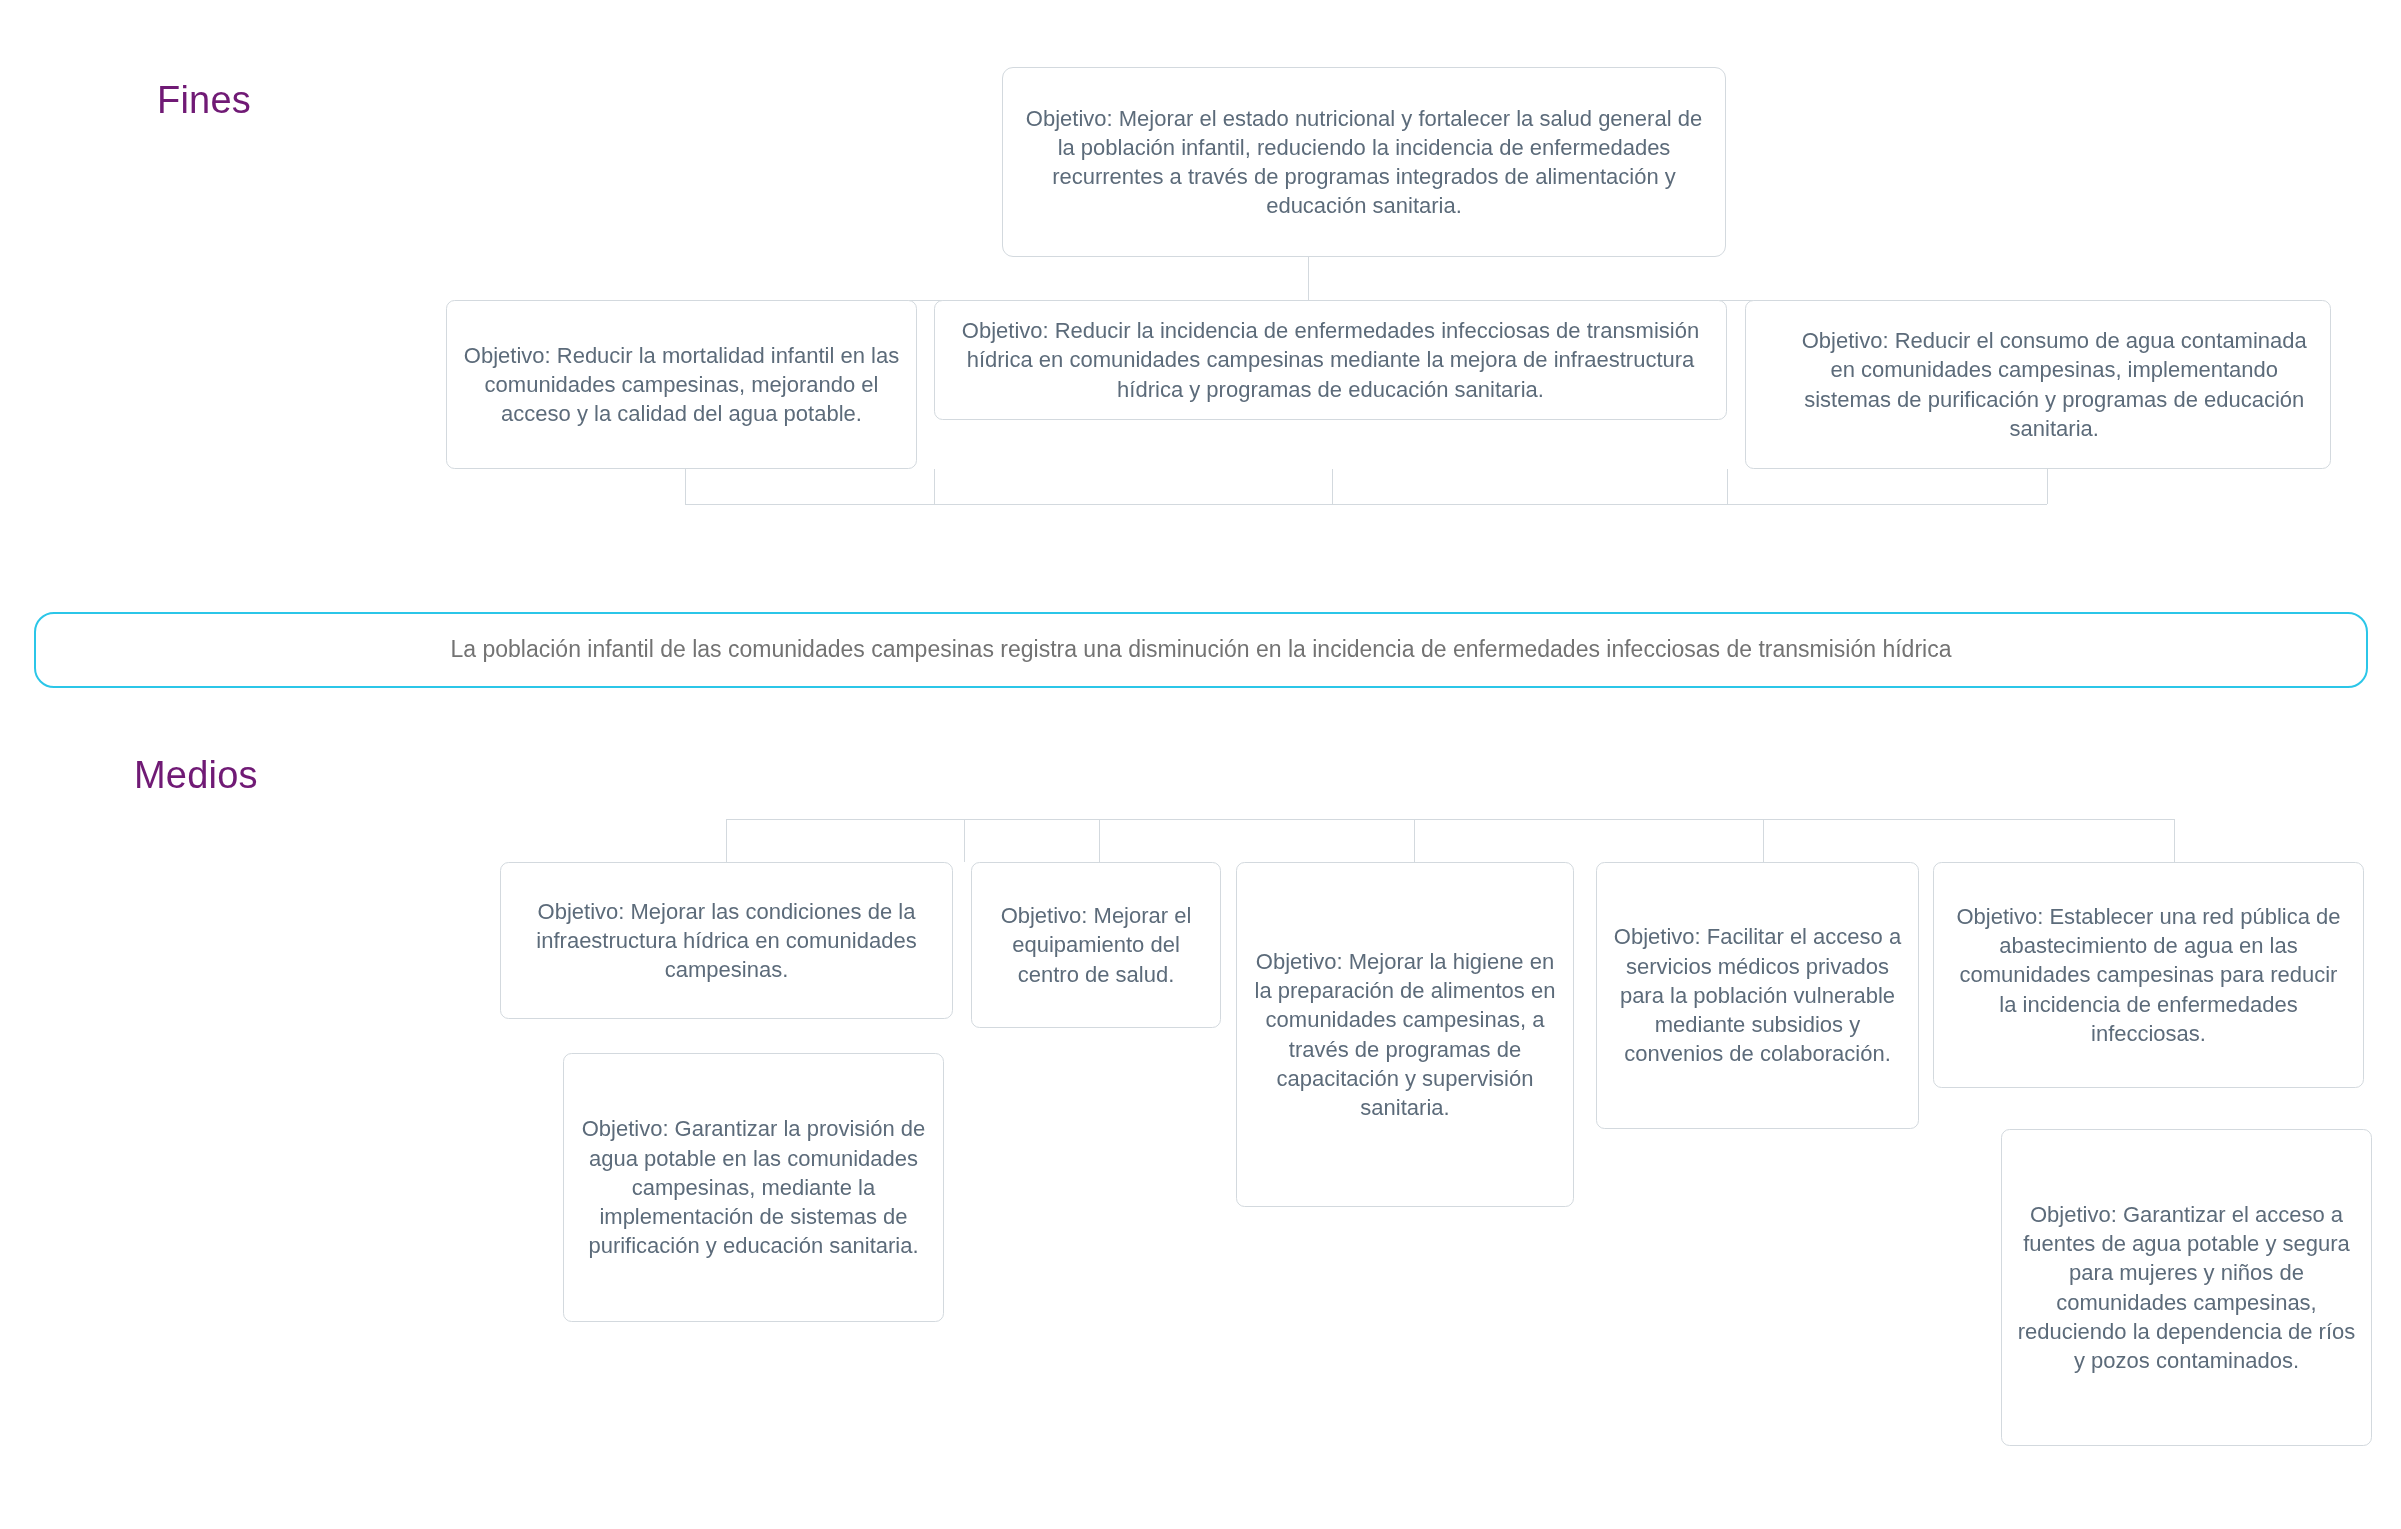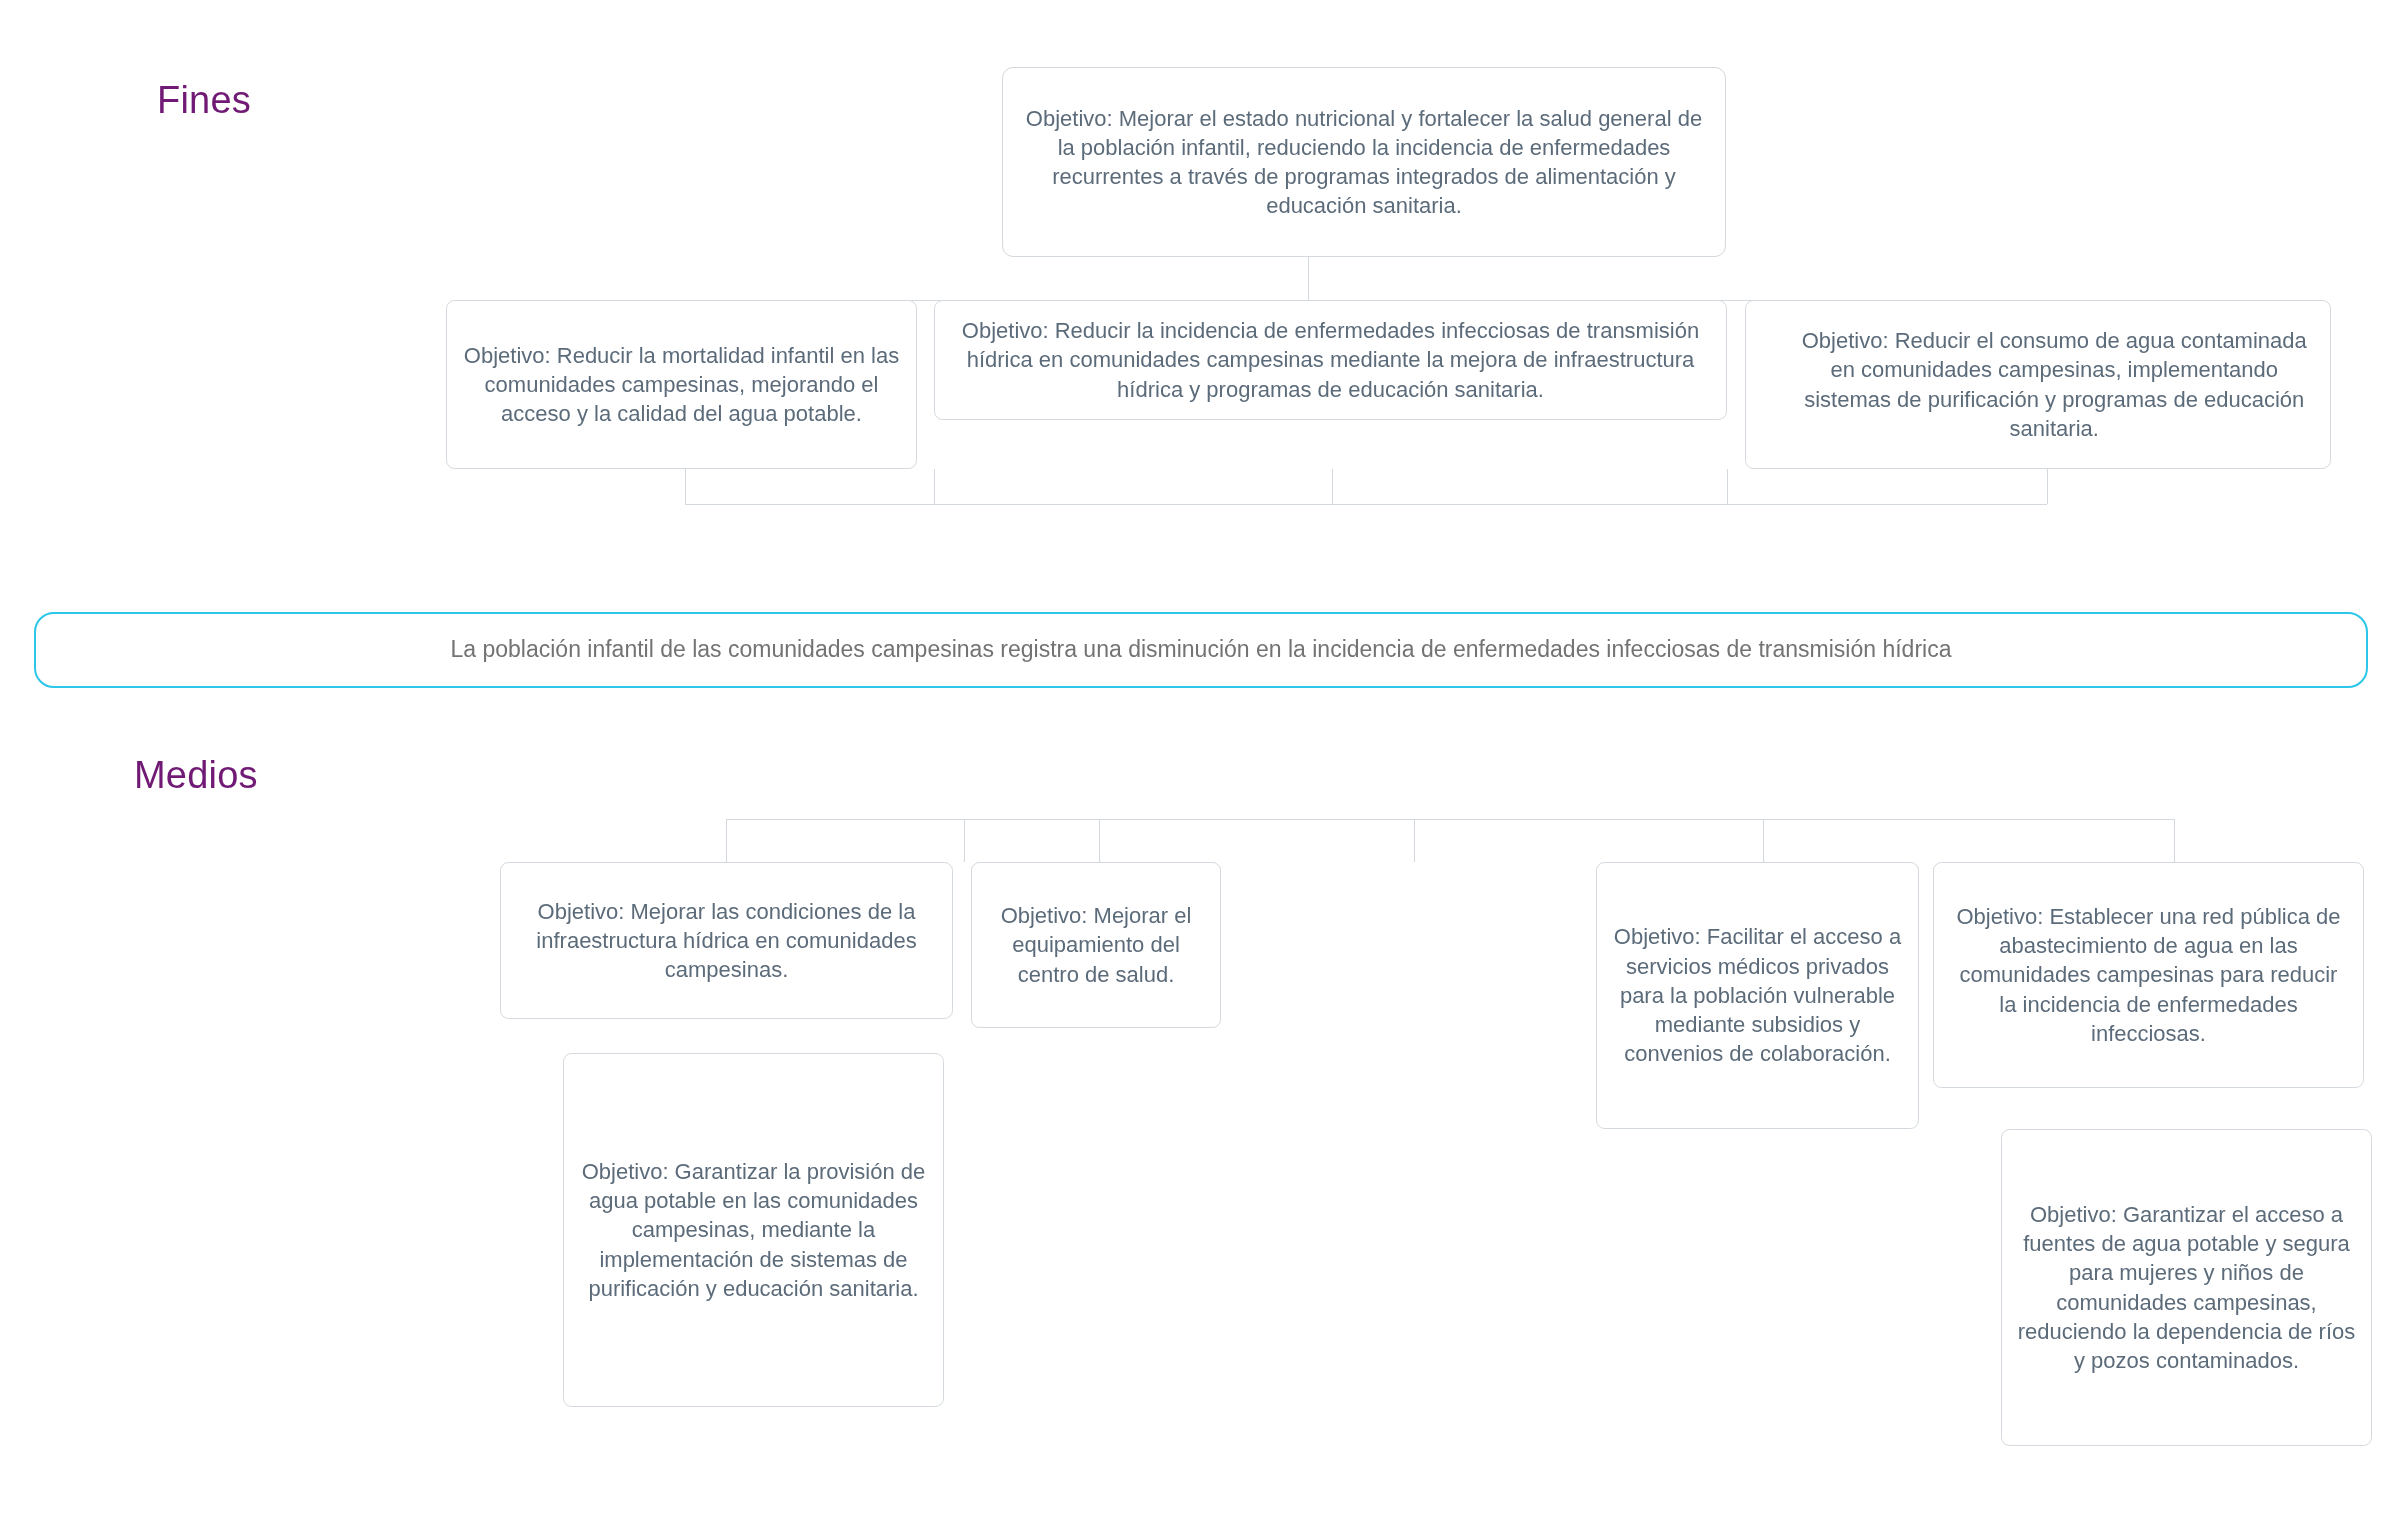--- a/index.html
+++ b/index.html
@@ -114,28 +114,31 @@
   <div class="v-line" style="left:1414px; top:819px; height:43px;"></div>
   <div class="v-line" style="left:1763px; top:819px; height:43px;"></div>
   <div class="v-line" style="left:2174px; top:819px; height:43px;"></div>
 
   <div class="node" style="left:500px; top:862px; width:453px; height:157px;">
     <span>Objetivo: Mejorar las condiciones de la infraestructura hídrica en comunidades campesinas.</span>
   </div>
   <div class="node" style="left:971px; top:862px; width:250px; height:166px;">
     <span>Objetivo: Mejorar el equipamiento del centro de salud.</span>
   </div>
+  <div class="node" style="left:1236px; top:862px; width:338px; height:345px;">
+    <span>Objetivo: Mejorar la higiene en la preparación de alimentos en comunidades campesinas, a través de programas de capacitación y supervisión sanitaria.</span>
+  </div>
   <div class="node" style="left:1596px; top:862px; width:323px; height:267px;">
     <span>Objetivo: Facilitar el acceso a servicios médicos privados para la población vulnerable mediante subsidios y convenios de colaboración.</span>
   </div>
   <div class="node" style="left:1933px; top:862px; width:431px; height:226px;">
     <span>Objetivo: Establecer una red pública de abastecimiento de agua en las comunidades campesinas para reducir la incidencia de enfermedades infecciosas.</span>
   </div>
 
-  <div class="node" style="left:563px; top:1053px; width:381px; height:354px;">
+  <div class="node" style="left:563px; top:1053px; width:381px; height:269px;">
     <span>Objetivo: Garantizar la provisión de agua potable en las comunidades campesinas, mediante la implementación de sistemas de purificación y educación sanitaria.</span>
   </div>
   <div class="node" style="left:2001px; top:1129px; width:371px; height:317px;">
     <span>Objetivo: Garantizar el acceso a fuentes de agua potable y segura para mujeres y niños de comunidades campesinas, reduciendo la dependencia de ríos y pozos contaminados.</span>
   </div>
 
 </div>
 
 
 </body></html>

